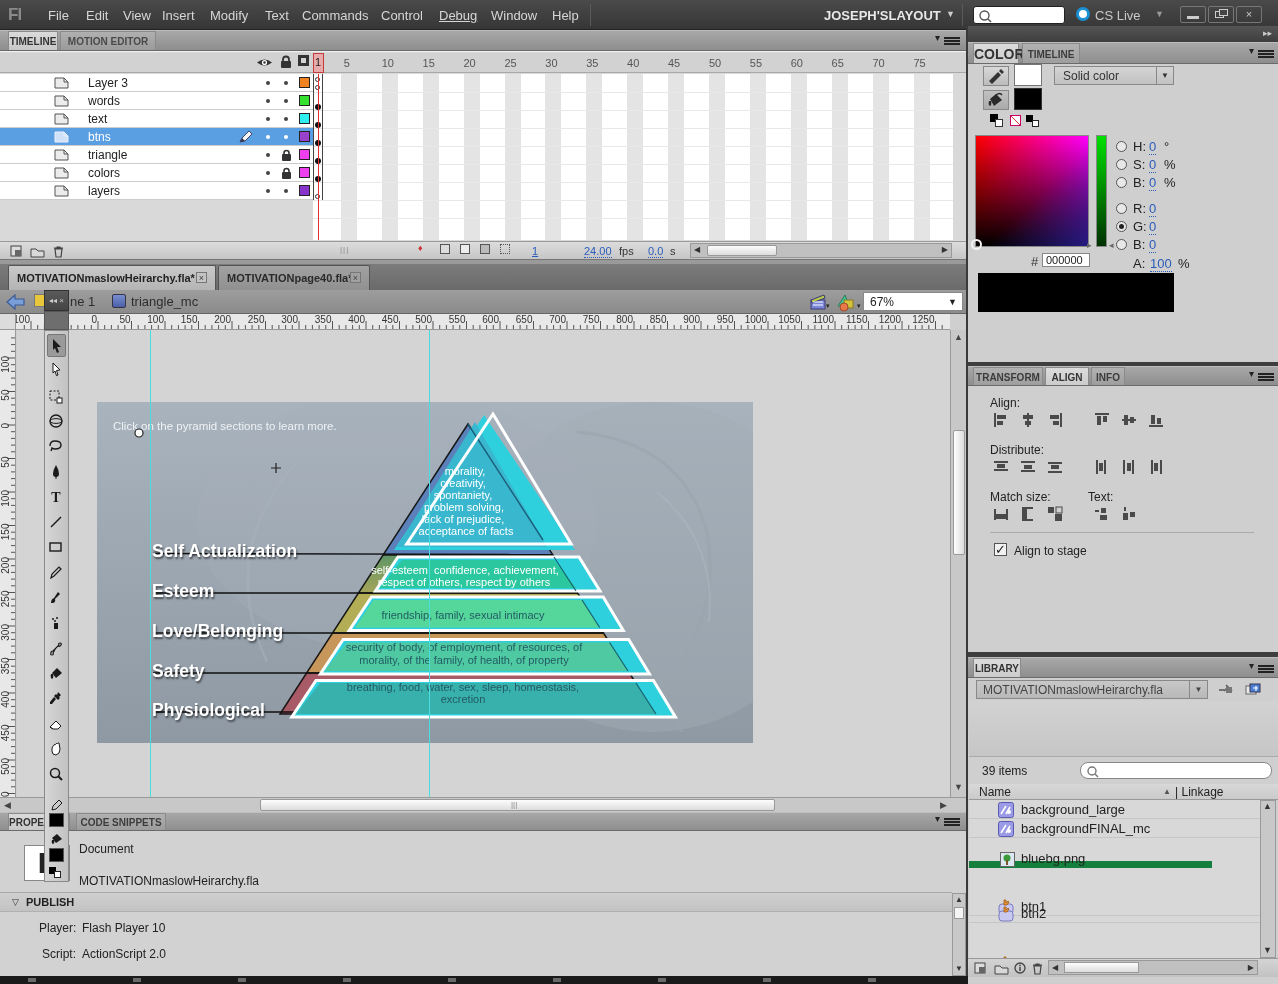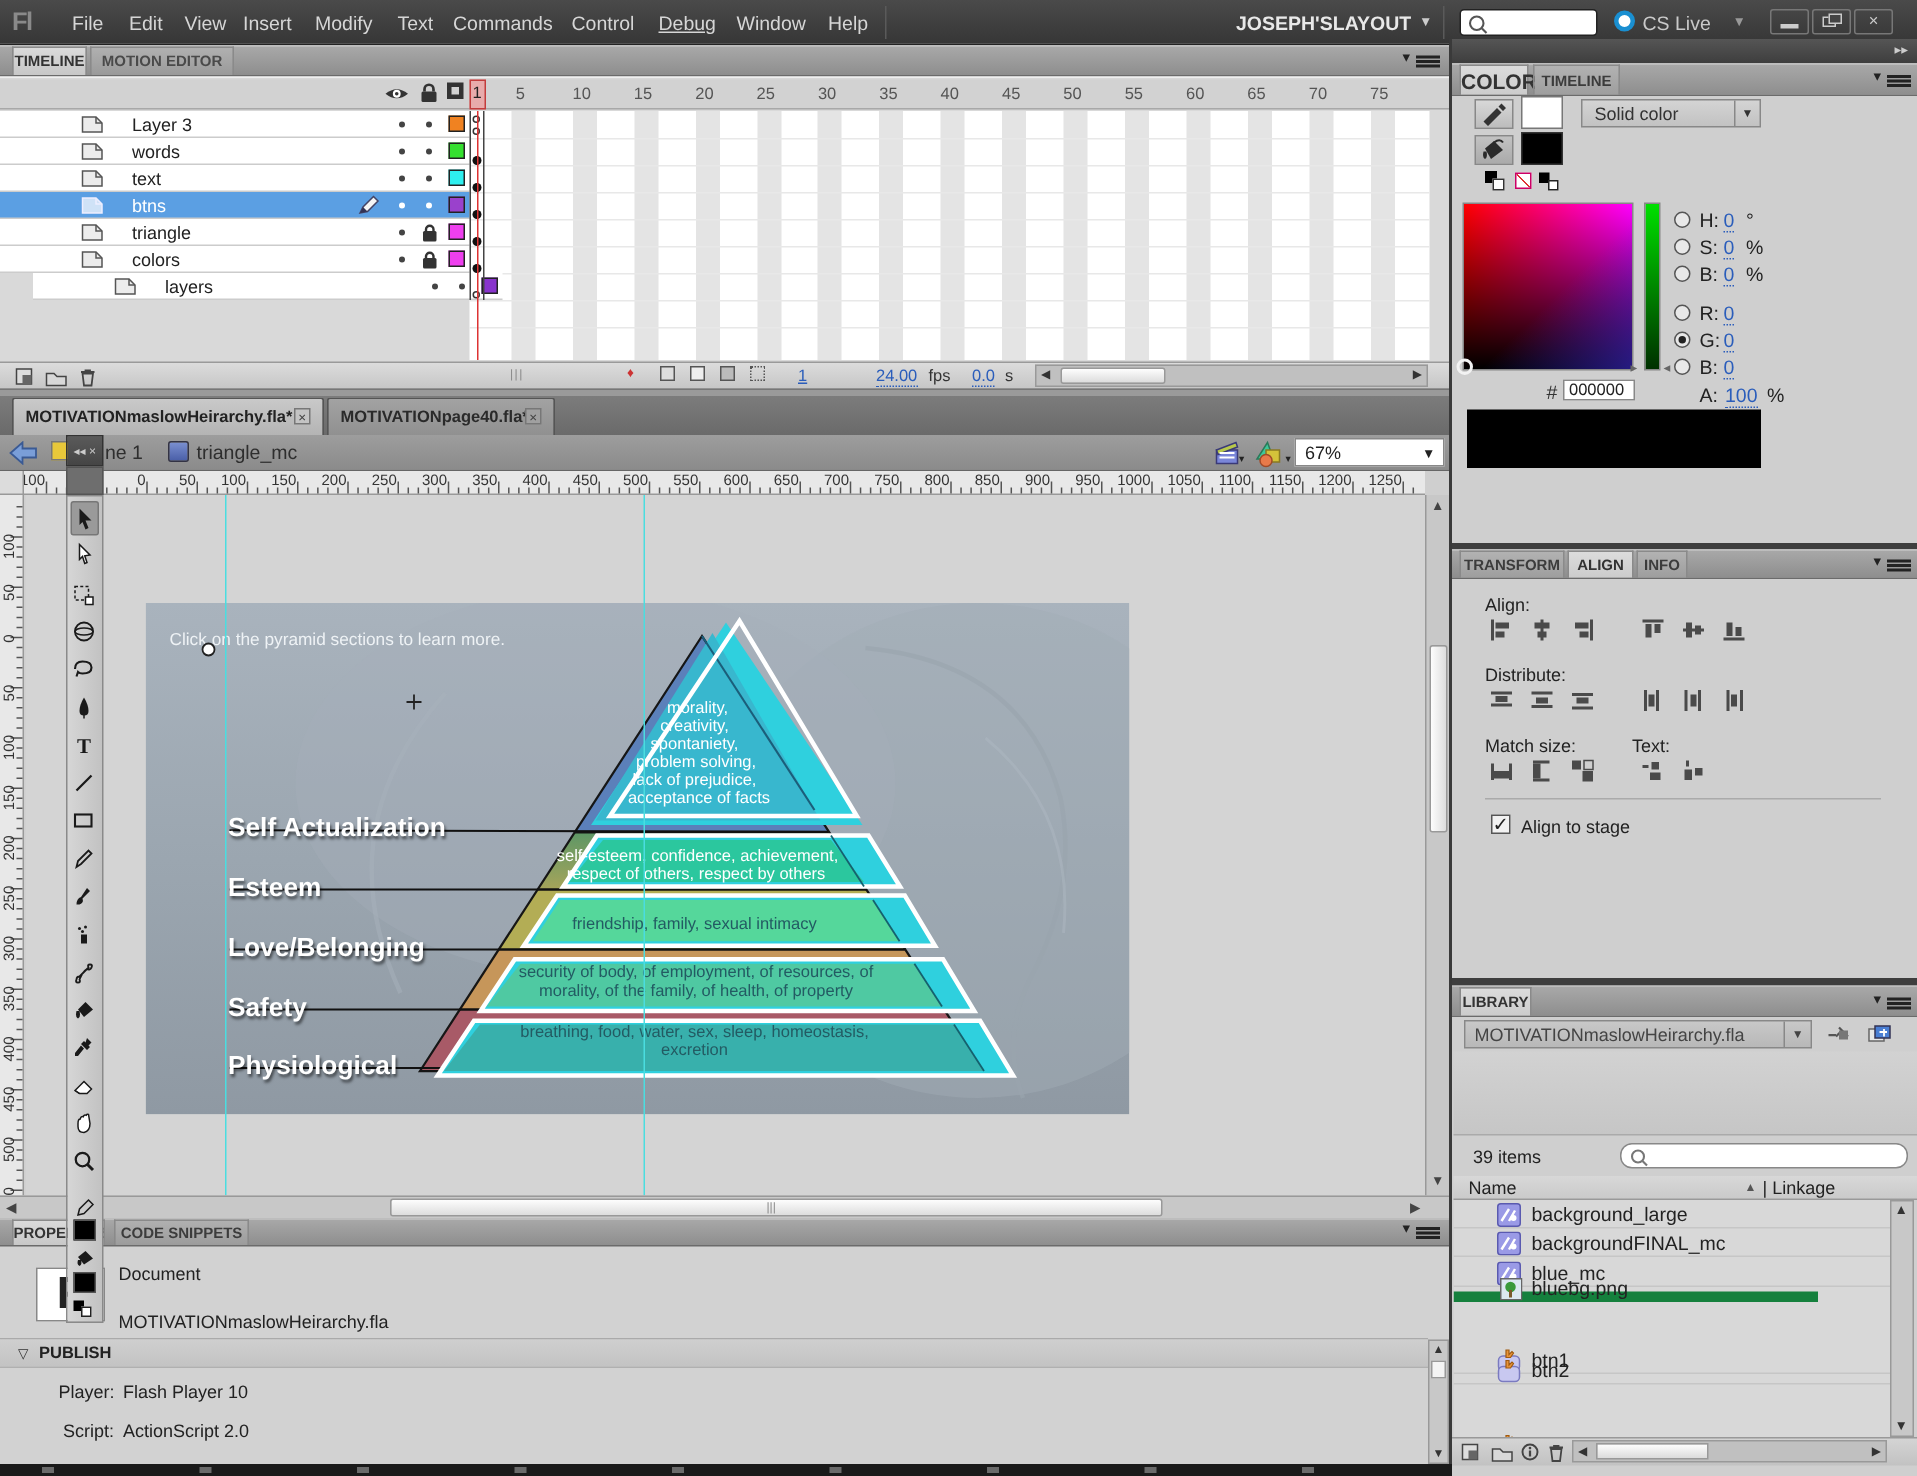--- a/index.html
+++ b/index.html
@@ -193,21 +193,21 @@
             </svg>
             <span style="position:absolute;left:88px;top:2px;font-size:12px;color:#222;">colors</span>
             <span style="position:absolute;left:266px;top:7px;width:4px;height:4px;background:#444;border-radius:50%;"></span>
             <svg style="position:absolute;left:280px;top:3px;" width="13" height="13">
               <rect x="2" y="5" width="9" height="7" rx="1" fill="#333"></rect>
               <path d="M4,5 v-1 a2.5,2.5 0 0 1 5,0 v1" fill="none" stroke="#333" stroke-width="1.6"></path>
             </svg>
             <span style="position:absolute;left:299px;top:3px;width:11px;height:11px;background:#ee3fee;border:1px solid #222;"></span>
           </div>
           <div class="abs" style="left:315px;top:124px;width:6px;height:6px;background:#111;border-radius:50%;"></div>
-          <div class="abs" style="left:0;top:130px;width:313px;height:18px;background:#fff;border-bottom:1px solid #ccc;margin-left:22px;">
+          <div class="abs" style="left:0;top:130px;width:313px;height:18px;background:#fff;border-bottom:1px solid #ccc;">
             <svg style="position:absolute;left:54px;top:3px;" width="15" height="12">
               <path d="M1,1 h9 l4,4 v6 h-13 z" fill="#ececec" stroke="#555"></path>
               <path d="M10,1 l0,4 4,0" fill="none" stroke="#555"></path>
             </svg>
             <span style="position:absolute;left:88px;top:2px;font-size:12px;color:#222;">layers</span>
             <span style="position:absolute;left:266px;top:7px;width:4px;height:4px;background:#444;border-radius:50%;"></span>
             <span style="position:absolute;left:284px;top:7px;width:4px;height:4px;background:#444;border-radius:50%;"></span>
             <span style="position:absolute;left:299px;top:3px;width:11px;height:11px;background:#8833cc;border:1px solid #222;"></span>
           </div>
           <div class="abs" style="left:315px;top:142px;width:5px;height:5px;border:1px solid #333;border-radius:50%;background:#fff;"></div>
@@ -924,28 +924,20 @@
             <span style="position:absolute;left:52px;top:2px;font-size:13px;color:#222;">background_large</span>
           </div>
           <div class="abs" style="left:0;top:19.3px;width:292px;height:19px;border-bottom:1px solid #c6c6c6;">
             <svg style="position:absolute;left:29px;top:2px;" width="16" height="16">
               <rect x="0.5" y="0.5" width="15" height="15" rx="2" fill="#9a9ae6" stroke="#5a5ab0"></rect>
               <path d="M3,12 L8,4 M8,12 L12,5" stroke="#fff" stroke-width="1.6"></path>
               <circle cx="11" cy="10" r="2" fill="#fff"></circle>
             </svg>
             <span style="position:absolute;left:52px;top:2px;font-size:13px;color:#222;">backgroundFINAL_mc</span>
           </div>
-          <div class="abs" style="left:0;top:38.6px;width:292px;height:19px;border-bottom:1px solid #c6c6c6;">
-            <svg style="position:absolute;left:29px;top:2px;" width="16" height="16">
-              <rect x="0.5" y="0.5" width="15" height="15" rx="2" fill="#9a9ae6" stroke="#5a5ab0"></rect>
-              <path d="M3,12 L8,4 M8,12 L12,5" stroke="#fff" stroke-width="1.6"></path>
-              <circle cx="11" cy="10" r="2" fill="#fff"></circle>
-            </svg>
-            <span style="position:absolute;left:52px;top:2px;font-size:13px;color:#222;">blue_mc</span>
-          </div>
           <div class="abs" style="left:0;top:49px;width:243px;height:19px;border-bottom:7px solid #15803d;">
             <svg style="position:absolute;left:31px;top:3px;" width="15" height="15">
               <rect x="0.5" y="0.5" width="14" height="14" fill="#dce8f0" stroke="#666"></rect>
               <circle cx="7" cy="6" r="3.5" fill="#3a9a3a"></circle>
               <rect x="6" y="8" width="2" height="5" fill="#7a5a2a"></rect>
             </svg>
             <span style="position:absolute;left:52px;top:2px;font-size:13px;color:#222;">bluebg.png</span>
           </div>
           <div class="abs" style="left:0;top:96.5px;width:292px;height:19px;border-bottom:1px solid #c6c6c6;">
             <svg style="position:absolute;left:29px;top:1px;" width="17" height="17">

